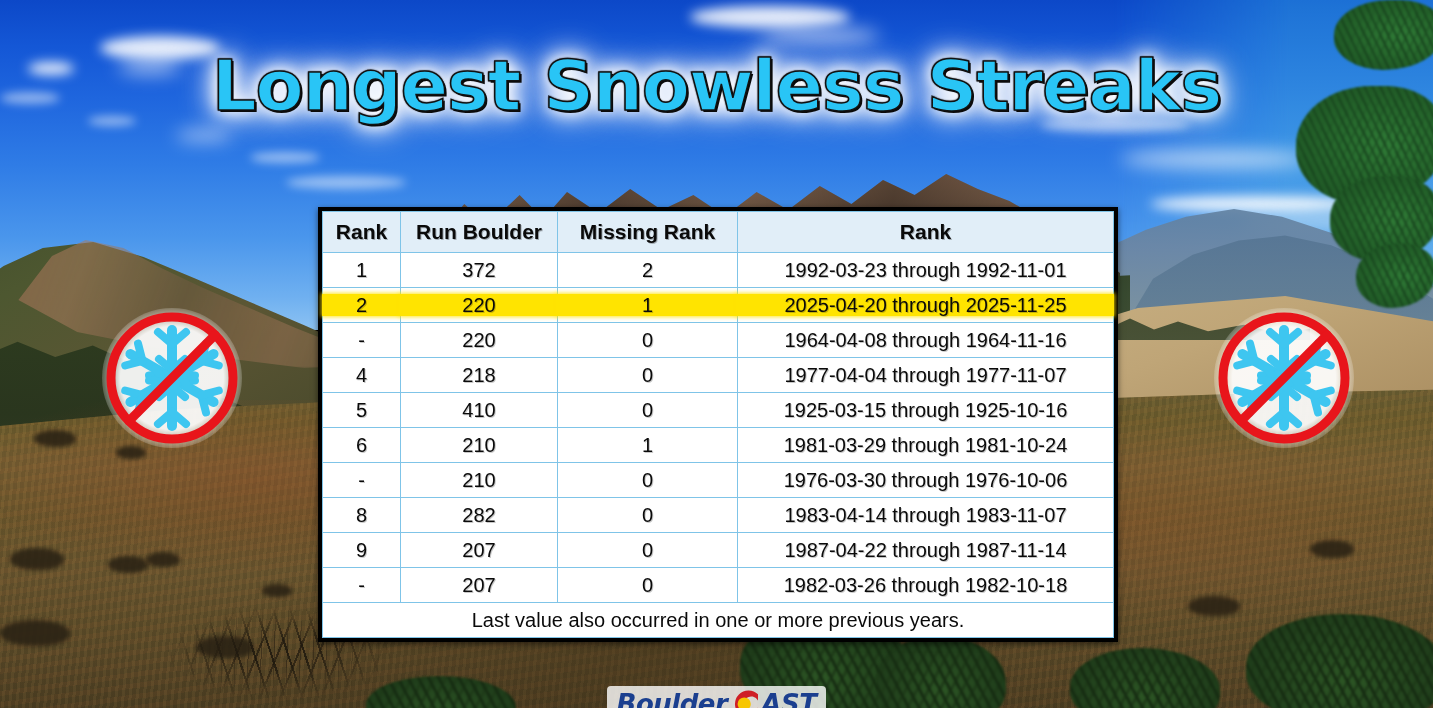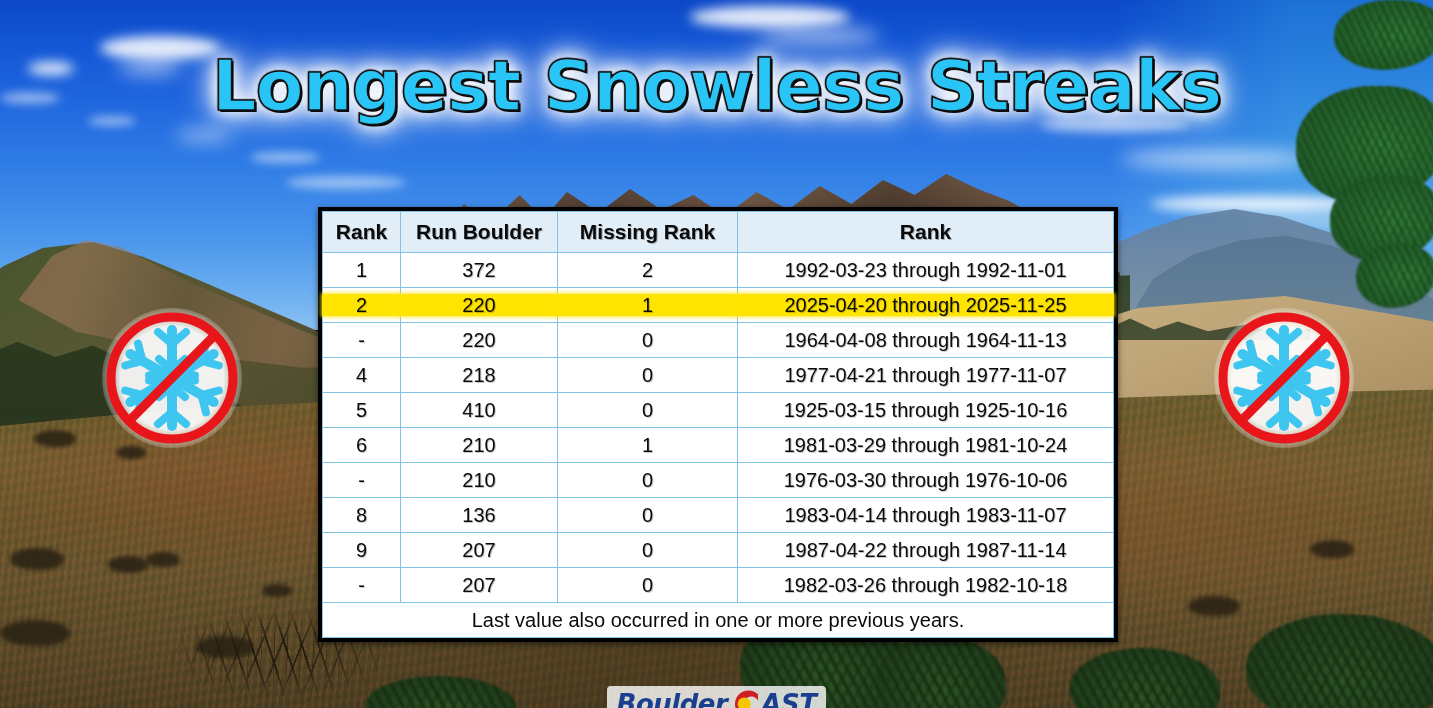--- a/index.html
+++ b/index.html
@@ -518,27 +518,27 @@
           <tr class="hl">
             <td><span>2</span></td>
             <td><span>220</span></td>
             <td><span>1</span></td>
             <td><span>2025-04-20 through 2025-11-25</span></td>
           </tr>
           <tr>
             <td><span>-</span></td>
             <td><span>220</span></td>
             <td><span>0</span></td>
-            <td><span>1964-04-08 through 1964-11-13</span></td>
+            <td><span>1964-04-08 through 1964-11-16</span></td>
           </tr>
           <tr>
             <td><span>4</span></td>
             <td><span>218</span></td>
             <td><span>0</span></td>
-            <td><span>1977-04-21 through 1977-11-07</span></td>
+            <td><span>1977-04-04 through 1977-11-07</span></td>
           </tr>
           <tr>
             <td><span>5</span></td>
             <td><span>410</span></td>
             <td><span>0</span></td>
             <td><span>1925-03-15 through 1925-10-16</span></td>
           </tr>
           <tr>
             <td><span>6</span></td>
             <td><span>210</span></td>
@@ -546,21 +546,21 @@
             <td><span>1981-03-29 through 1981-10-24</span></td>
           </tr>
           <tr>
             <td><span>-</span></td>
             <td><span>210</span></td>
             <td><span>0</span></td>
             <td><span>1976-03-30 through 1976-10-06</span></td>
           </tr>
           <tr>
             <td><span>8</span></td>
-            <td><span>136</span></td>
+            <td><span>282</span></td>
             <td><span>0</span></td>
             <td><span>1983-04-14 through 1983-11-07</span></td>
           </tr>
           <tr>
             <td><span>9</span></td>
             <td><span>207</span></td>
             <td><span>0</span></td>
             <td><span>1987-04-22 through 1987-11-14</span></td>
           </tr>
           <tr>

